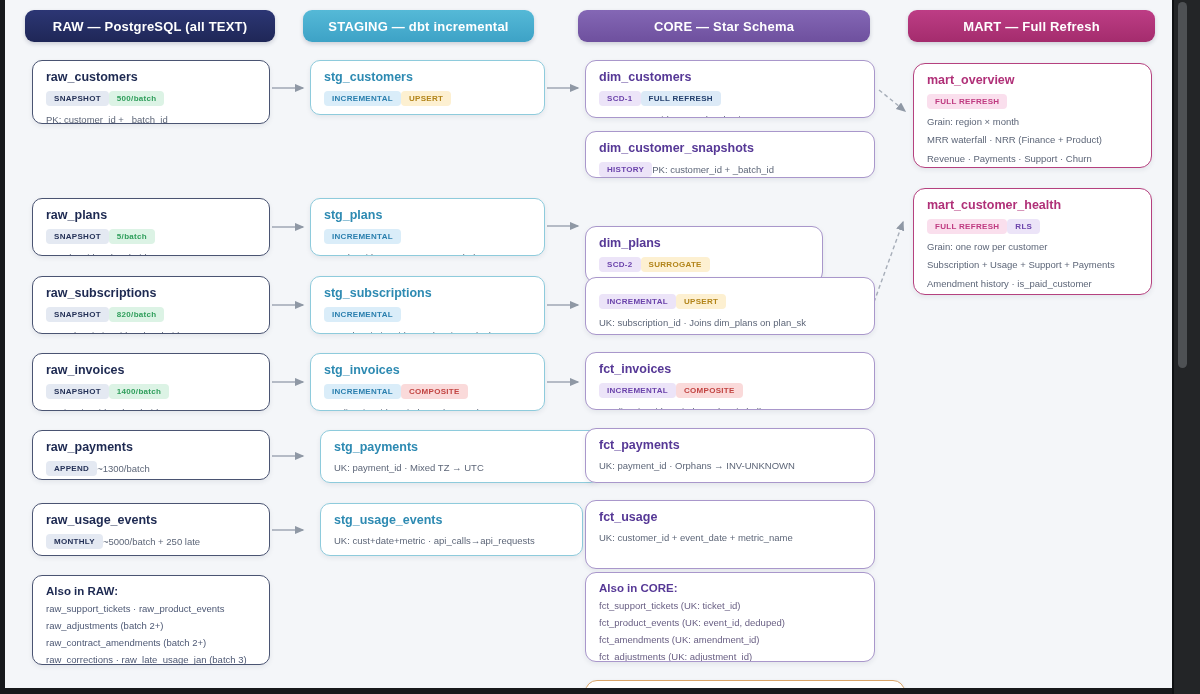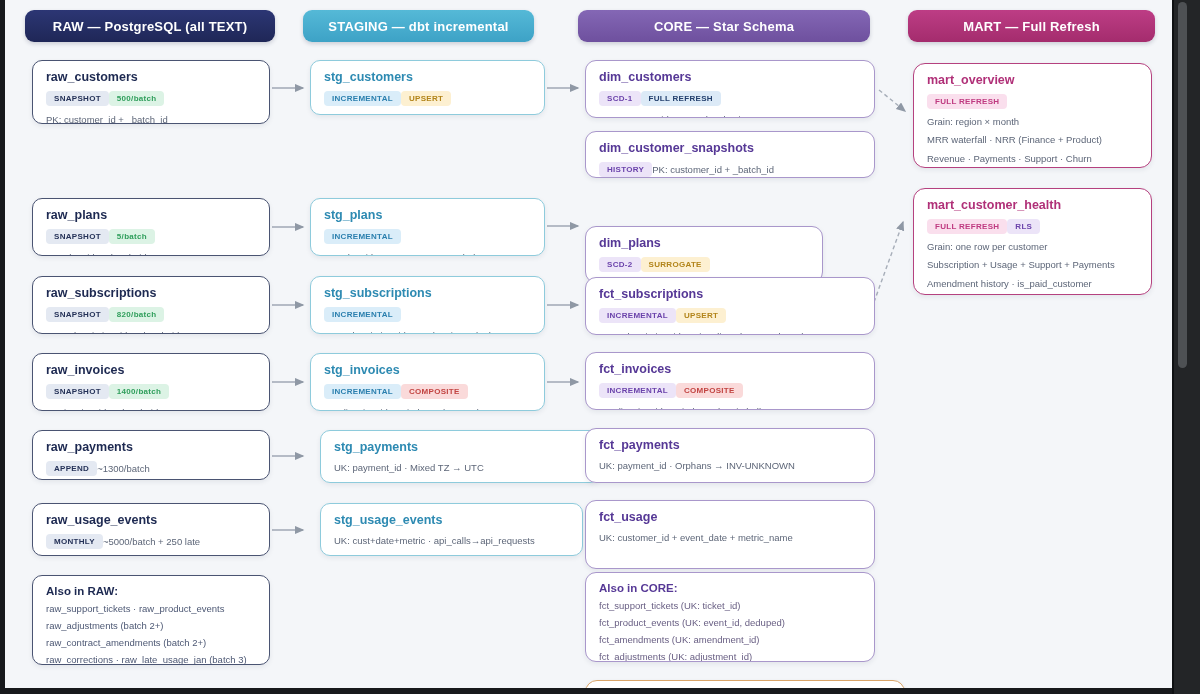--- a/index.html
+++ b/index.html
@@ -211,21 +211,20 @@
       </div>
       <div class="card card-core" style="left: 585px; width: 238px; top: 196px; height: 57px; margin-top: 30px;">
         <div class="card-title t-core">dim_plans</div>
         <div class="badge-row">
           <span class="badge b-purple">SCD-2</span>
           <span class="badge b-amber">SURROGATE</span>
         </div>
         <div class="card-line">PK: plan_sk (md5) · 4/5 plans changed price</div>
       </div>
       <div class="card card-core" style="left: 585px; width: 290px; top: 277px; height: 58px;">
-        <div class="card-title t-core">fct_subscriptions</div>
         <div class="badge-row">
           <span class="badge b-purple">INCREMENTAL</span>
           <span class="badge b-amber">UPSERT</span>
         </div>
         <div class="card-line">UK: subscription_id · Joins dim_plans on plan_sk</div>
       </div>
       <div class="card card-core" style="left: 585px; width: 290px; top: 352px; height: 58px;">
         <div class="card-title t-core">fct_invoices</div>
         <div class="badge-row">
           <span class="badge b-purple">INCREMENTAL</span>

